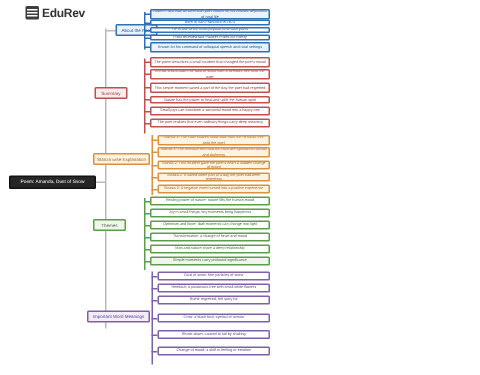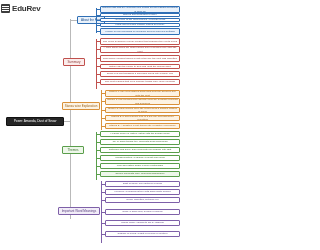--- a/index.html
+++ b/index.html
@@ -6,21 +6,21 @@
   html, body {
     width: 182px; height: 250px;
     background: #ffffff;
     font-family: "Liberation Sans", sans-serif;
     overflow: hidden;
   }
   #root { position: relative; width: 182px; height: 250px; background: #fff; }
 
   
   .logo-wrap {
-    position: absolute; left: 1px; top: 4px;
+    position: absolute; left: 17px; top: 4px;
     display: flex; align-items: center; gap: 2px;
   }
   .logo-mark {
     width: 9px; height: 9px; background: #3d3d3d;
     position: relative; border-radius: 1px;
   }
   .logo-mark::before {
     content: ""; position: absolute; left: 1px; top: 1.5px;
     width: 7px; height: 1px; background: #fff;
     box-shadow: 0 2px 0 #fff, 0 4px 0 #fff;

